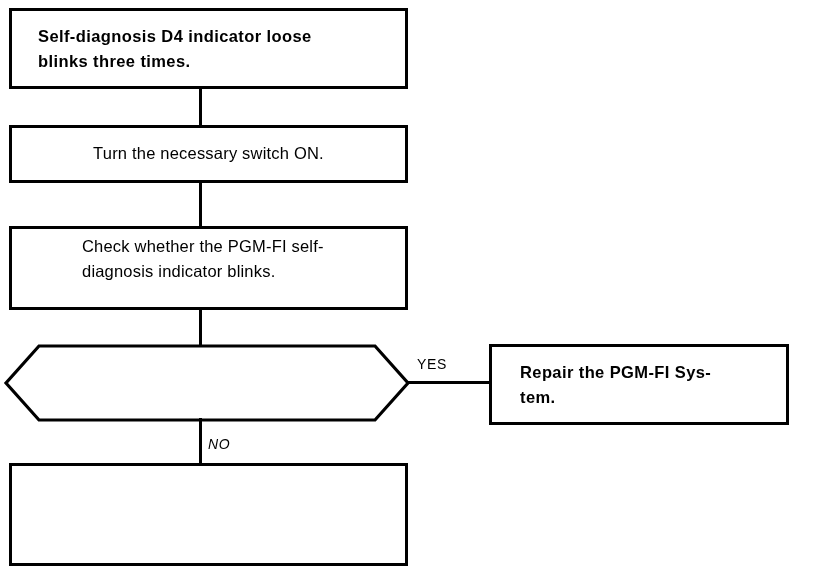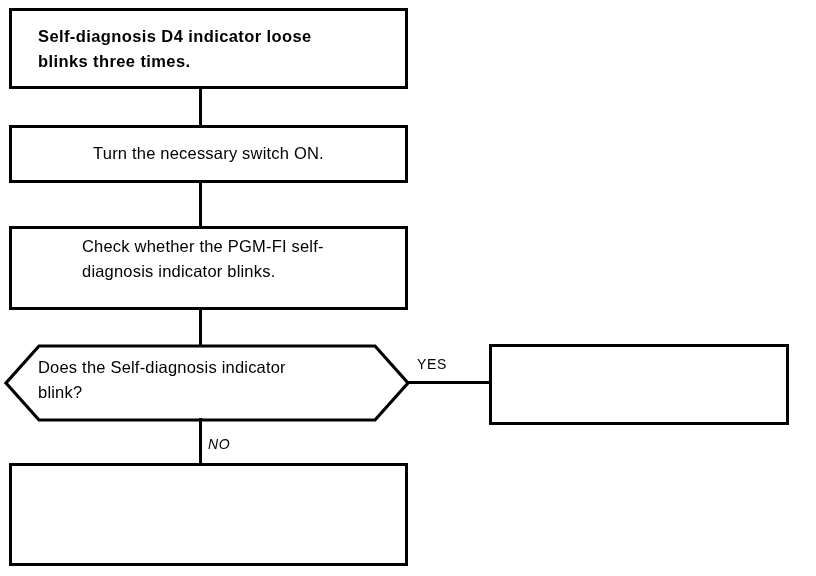--- a/index.html
+++ b/index.html
@@ -87,26 +87,26 @@
   <div class="node-text regular left-text" style="left:41px; top:234px; width:360px;margin-left:41px;">Check whether the PGM-FI self-
 diagnosis indicator blinks.</div>
 
   <div class="connector-v" style="left:199px; top:310px; height:38px;"></div>
 
   <div class="hexagon-wrap" style="left:3px; top:344px; width:408px; height:78px;">
     <svg width="408" height="78" viewBox="0 0 408 78" xmlns="http://www.w3.org/2000/svg">
       <polygon points="36,2 372,2 405,39 372,76 36,76 3,39" fill="#ffffff" stroke="#000000" stroke-width="3.2" stroke-linejoin="miter"></polygon>
     </svg>
   </div>
-  <div class="node-text regular left-text" style="left:38px; top:355px; width:350px;">Does the Self-diagnosis indicator
-blink?</div>
 
   <div class="connector-h" style="left:406px; top:381px; width:85px;"></div>
   <div class="branch-label" style="left:417px; top:356px;">YES</div>
 
   <div class="node-box" style="left:489px; top:344px; width:300px; height:81px;"></div>
+  <div class="node-text bold left-text" style="left:520px; top:360px; width:262px;">Repair the PGM-FI Sys-
+tem.</div>
 
   <div class="connector-v" style="left:199px; top:418px; height:45px;"></div>
   <div class="branch-label" style="left:208px; top:436px;font-style:italic;">NO</div>
 
   <div class="node-box" style="left:9px; top:463px; width:399px; height:103px;"></div>
 
 </div>
 
 </body></html>

